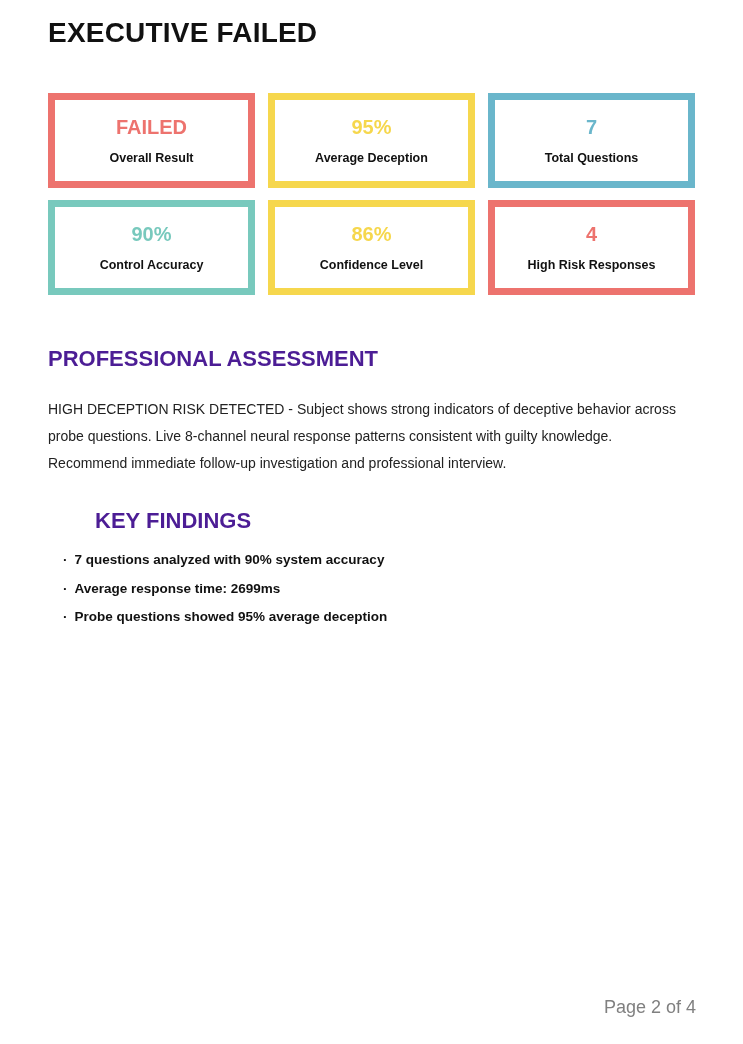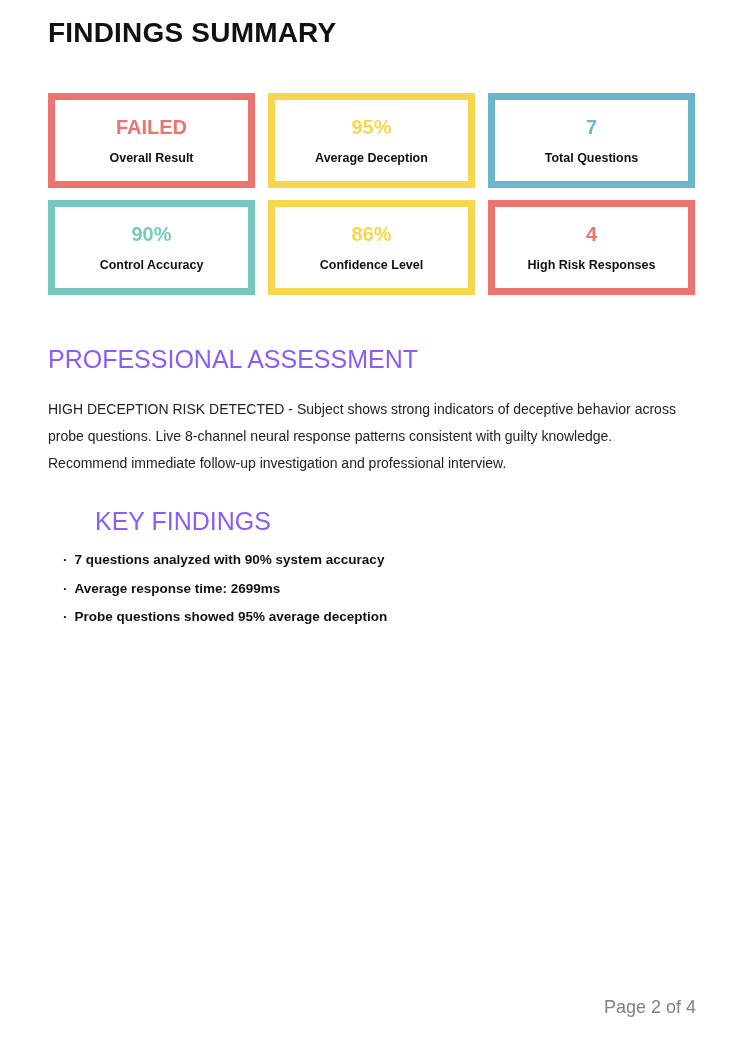--- a/index.html
+++ b/index.html
@@ -47,23 +47,23 @@
     font-weight: 700;
     line-height: 22px;
   }
   .stat-label {
     font-size: 12.5px;
     font-weight: 700;
     color: #111111;
     line-height: 14px;
   }
   .section-heading {
-    font-size: 25px;
-    font-weight: 400;
-    color: #8b5cf6;
+    font-size: 22px;
+    font-weight: 700;
+    color: #4c1d95;
     line-height: 22px;
   }
   .heading-assessment { margin-top: 53px; }
   .assessment-paragraph {
     margin-top: 26px;
     font-size: 14px;
     font-weight: 400;
     color: #222222;
     line-height: 27px;
     max-width: 649px;
@@ -92,21 +92,21 @@
     font-size: 18px;
     color: #808080;
     font-weight: 400;
   }
 </style>
 </head>
 <body>
 
 <div class="page">
 
-  <h1 class="page-title">FINDINGS SUMMARY</h1>
+  <h1 class="page-title">EXECUTIVE FAILED</h1>
 
   <div class="cards-grid">
     <div class="stat-card" style="border-color: rgb(237, 115, 110);">
       <div class="stat-value" style="color: rgb(237, 115, 110);">FAILED</div>
       <div class="stat-label">Overall Result</div>
     </div>
     <div class="stat-card" style="border-color: rgb(246, 215, 77);">
       <div class="stat-value" style="color: rgb(246, 215, 77);">95%</div>
       <div class="stat-label">Average Deception</div>
     </div>

